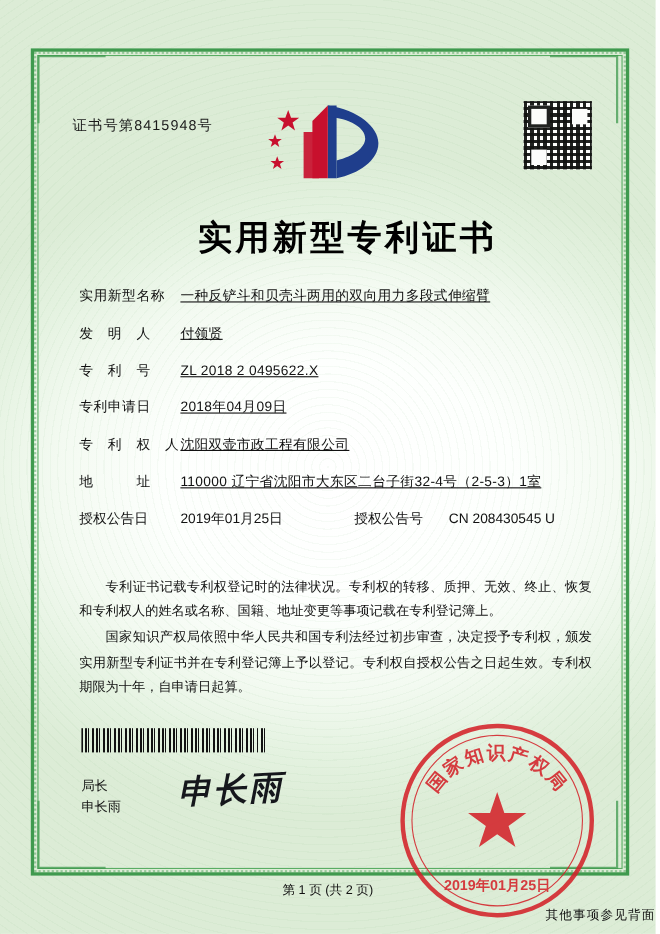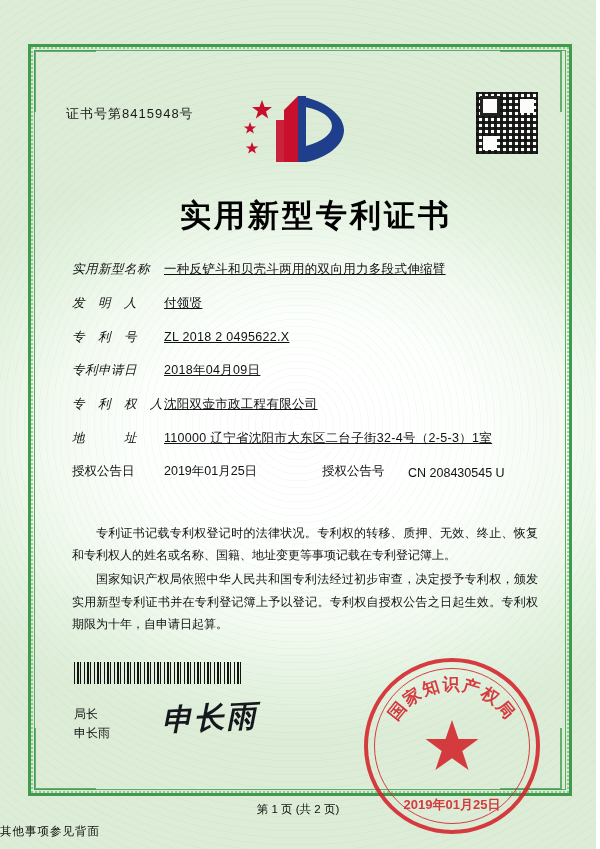--- a/index.html
+++ b/index.html
@@ -135,40 +135,39 @@
     align-items: flex-start;
     margin-bottom: 15px;
     font-size: 12.5px;
     color: #111;
     line-height: 1.5;
   }
   .f-label {
     flex: 0 0 auto;
     white-space: nowrap;
     letter-spacing: 0.5px;
-    font-style: italic;
   }
   .f-label.w1 { width: 92px; }
   .f-value {
     flex: 1 1 auto;
     letter-spacing: 0.3px;
     text-decoration: underline;
   }
   .f-value.mono { font-family: "Liberation Sans", sans-serif; }
 
   .row-split {
     display: flex;
     align-items: flex-start;
     margin-bottom: 15px;
     font-size: 12.5px;
     color: #111;
   }
   .row-split .half {
     display: flex;
-    align-items: flex-end;
+    align-items: center;
   }
   .row-split .half.left { width: 250px; }
   .row-split .half .lbl { width: 92px; white-space: nowrap; }
   .row-split .half.right .lbl { width: 86px; white-space: nowrap; }
 
   .paras {
     position: absolute;
     left: 38px; top: 472px;
     width: 466px;
     font-size: 12px;
@@ -262,21 +261,21 @@
     top: 802px;
     text-align: center;
     font-size: 11.5px;
     color: #111;
   }
 
   .footnote {
     position: absolute;
     left: 0; right: 0;
     top: 824px;
-    text-align: left;
+    text-align: right;
     font-size: 11.5px;
     color: #111;
     letter-spacing: 1px;
   }
 </style>
 </head>
 <body>
 
 <div class="page">
 

